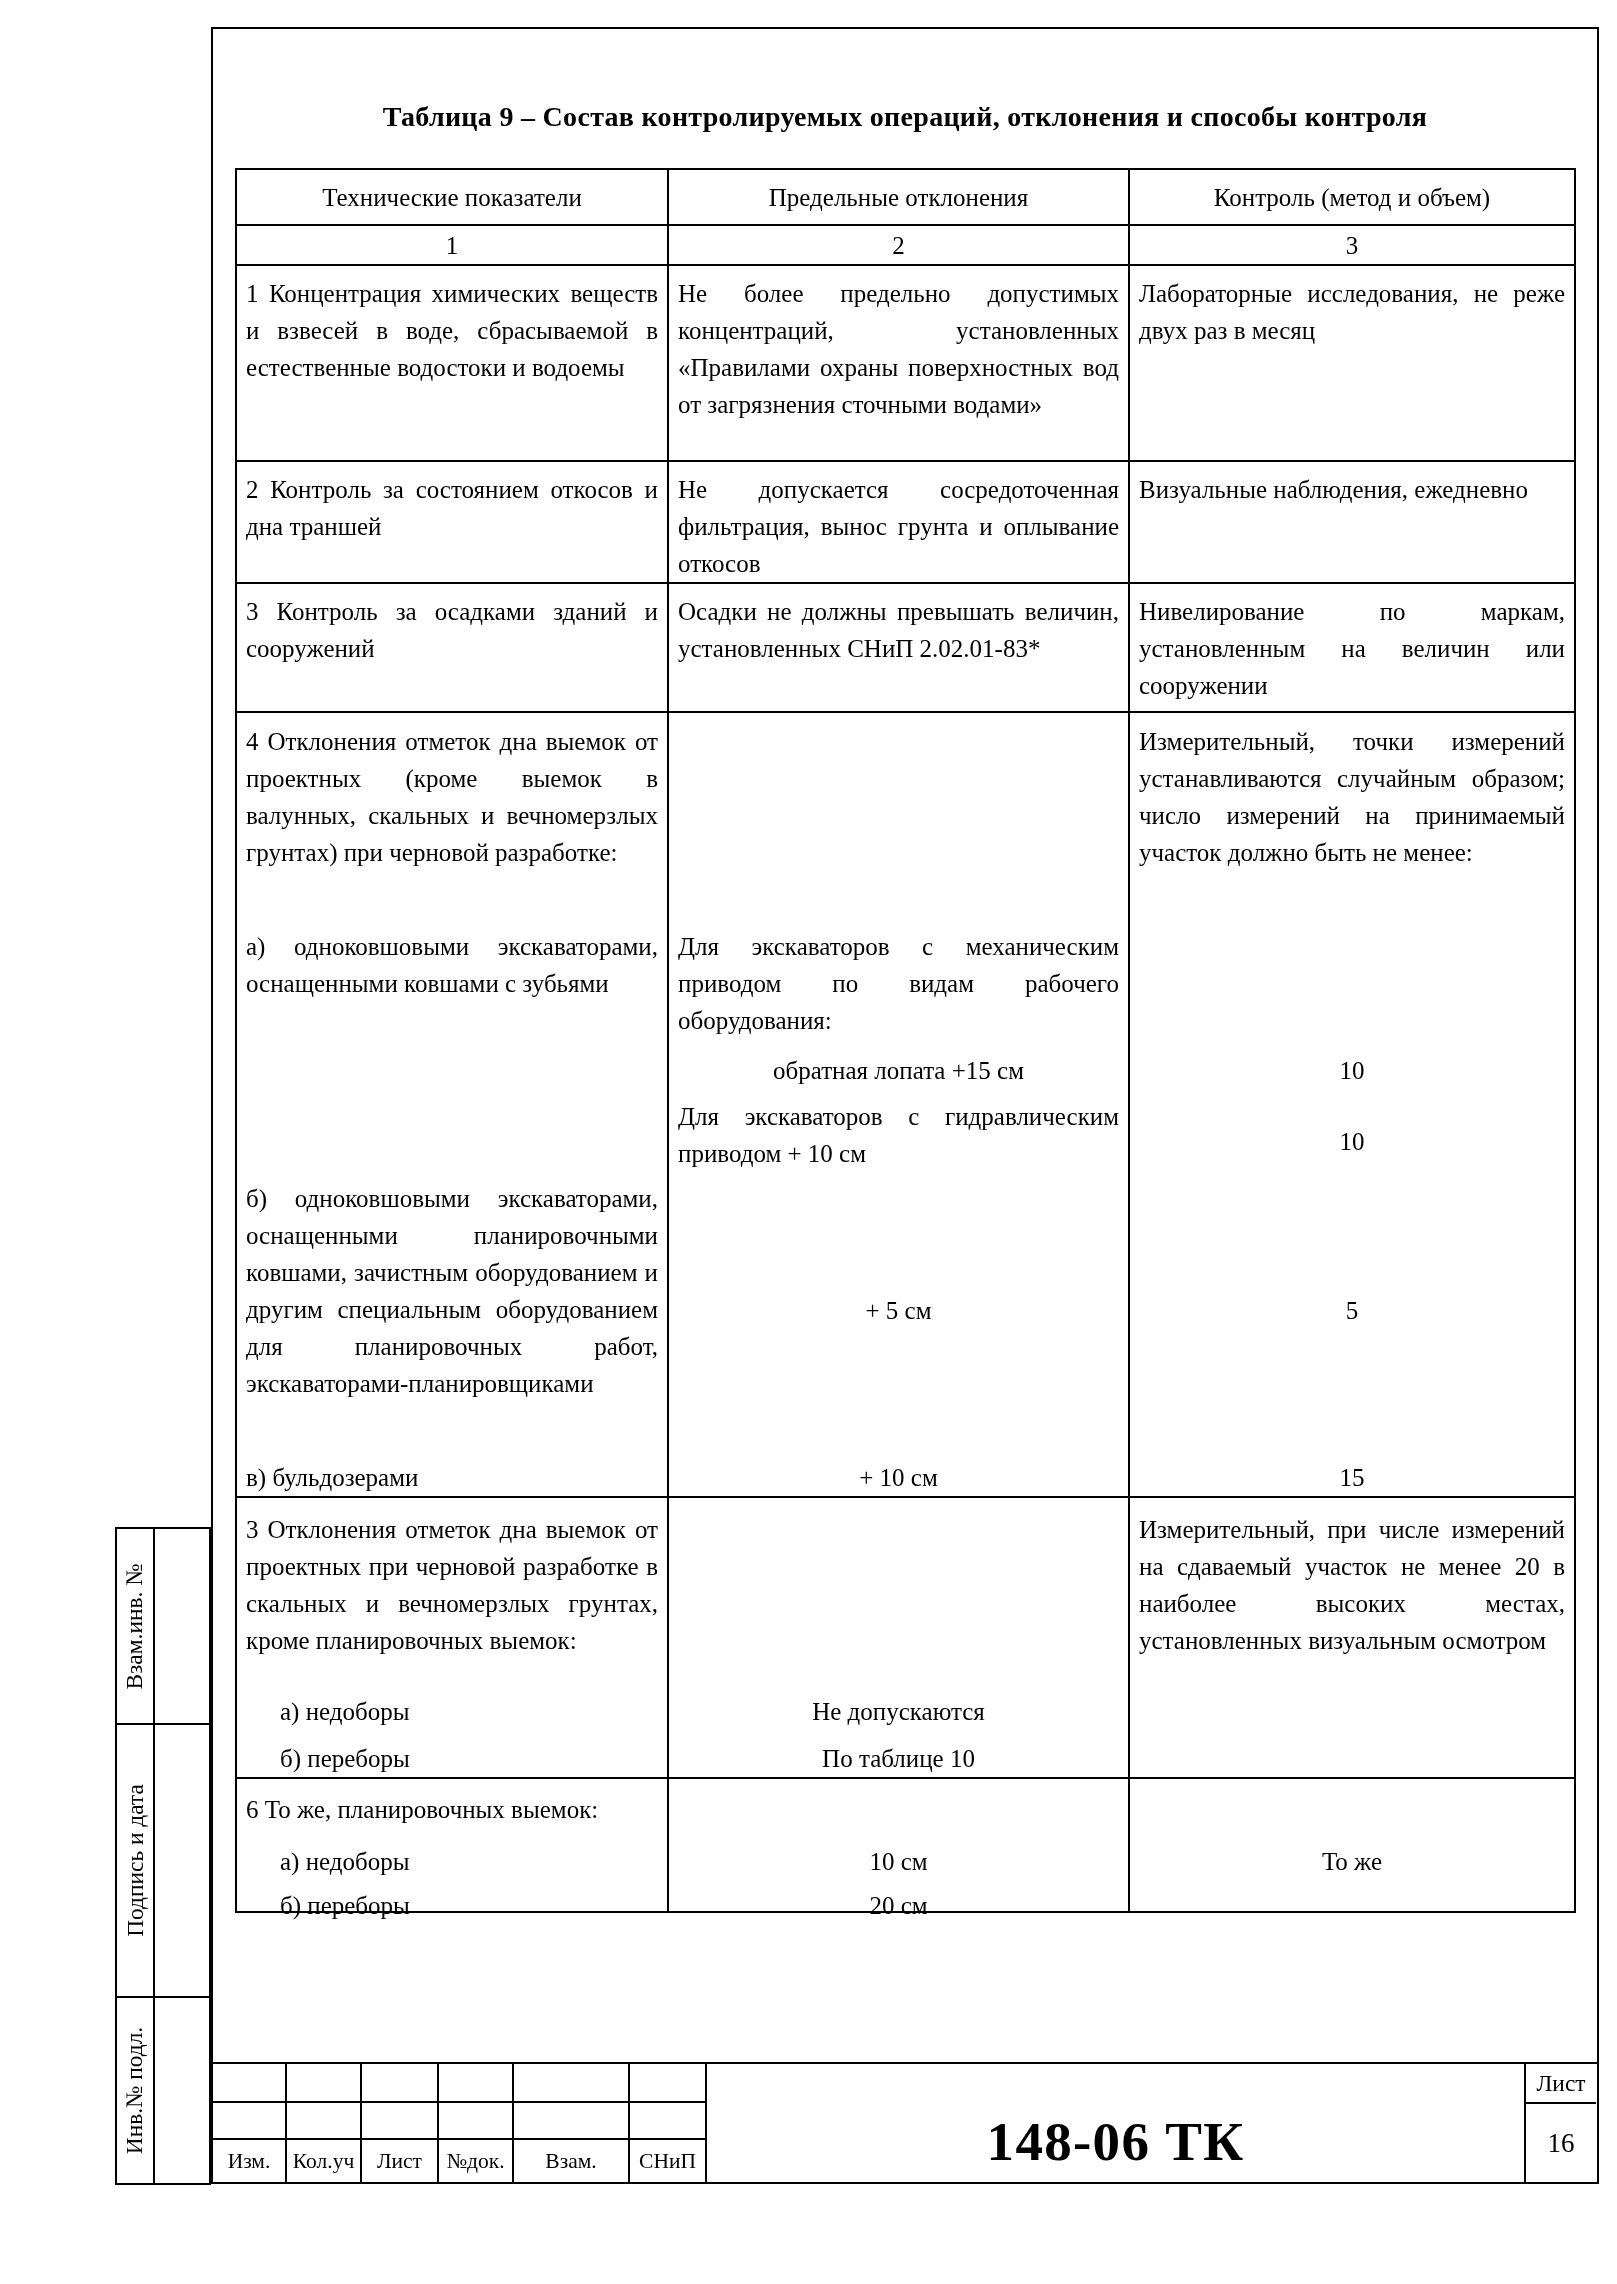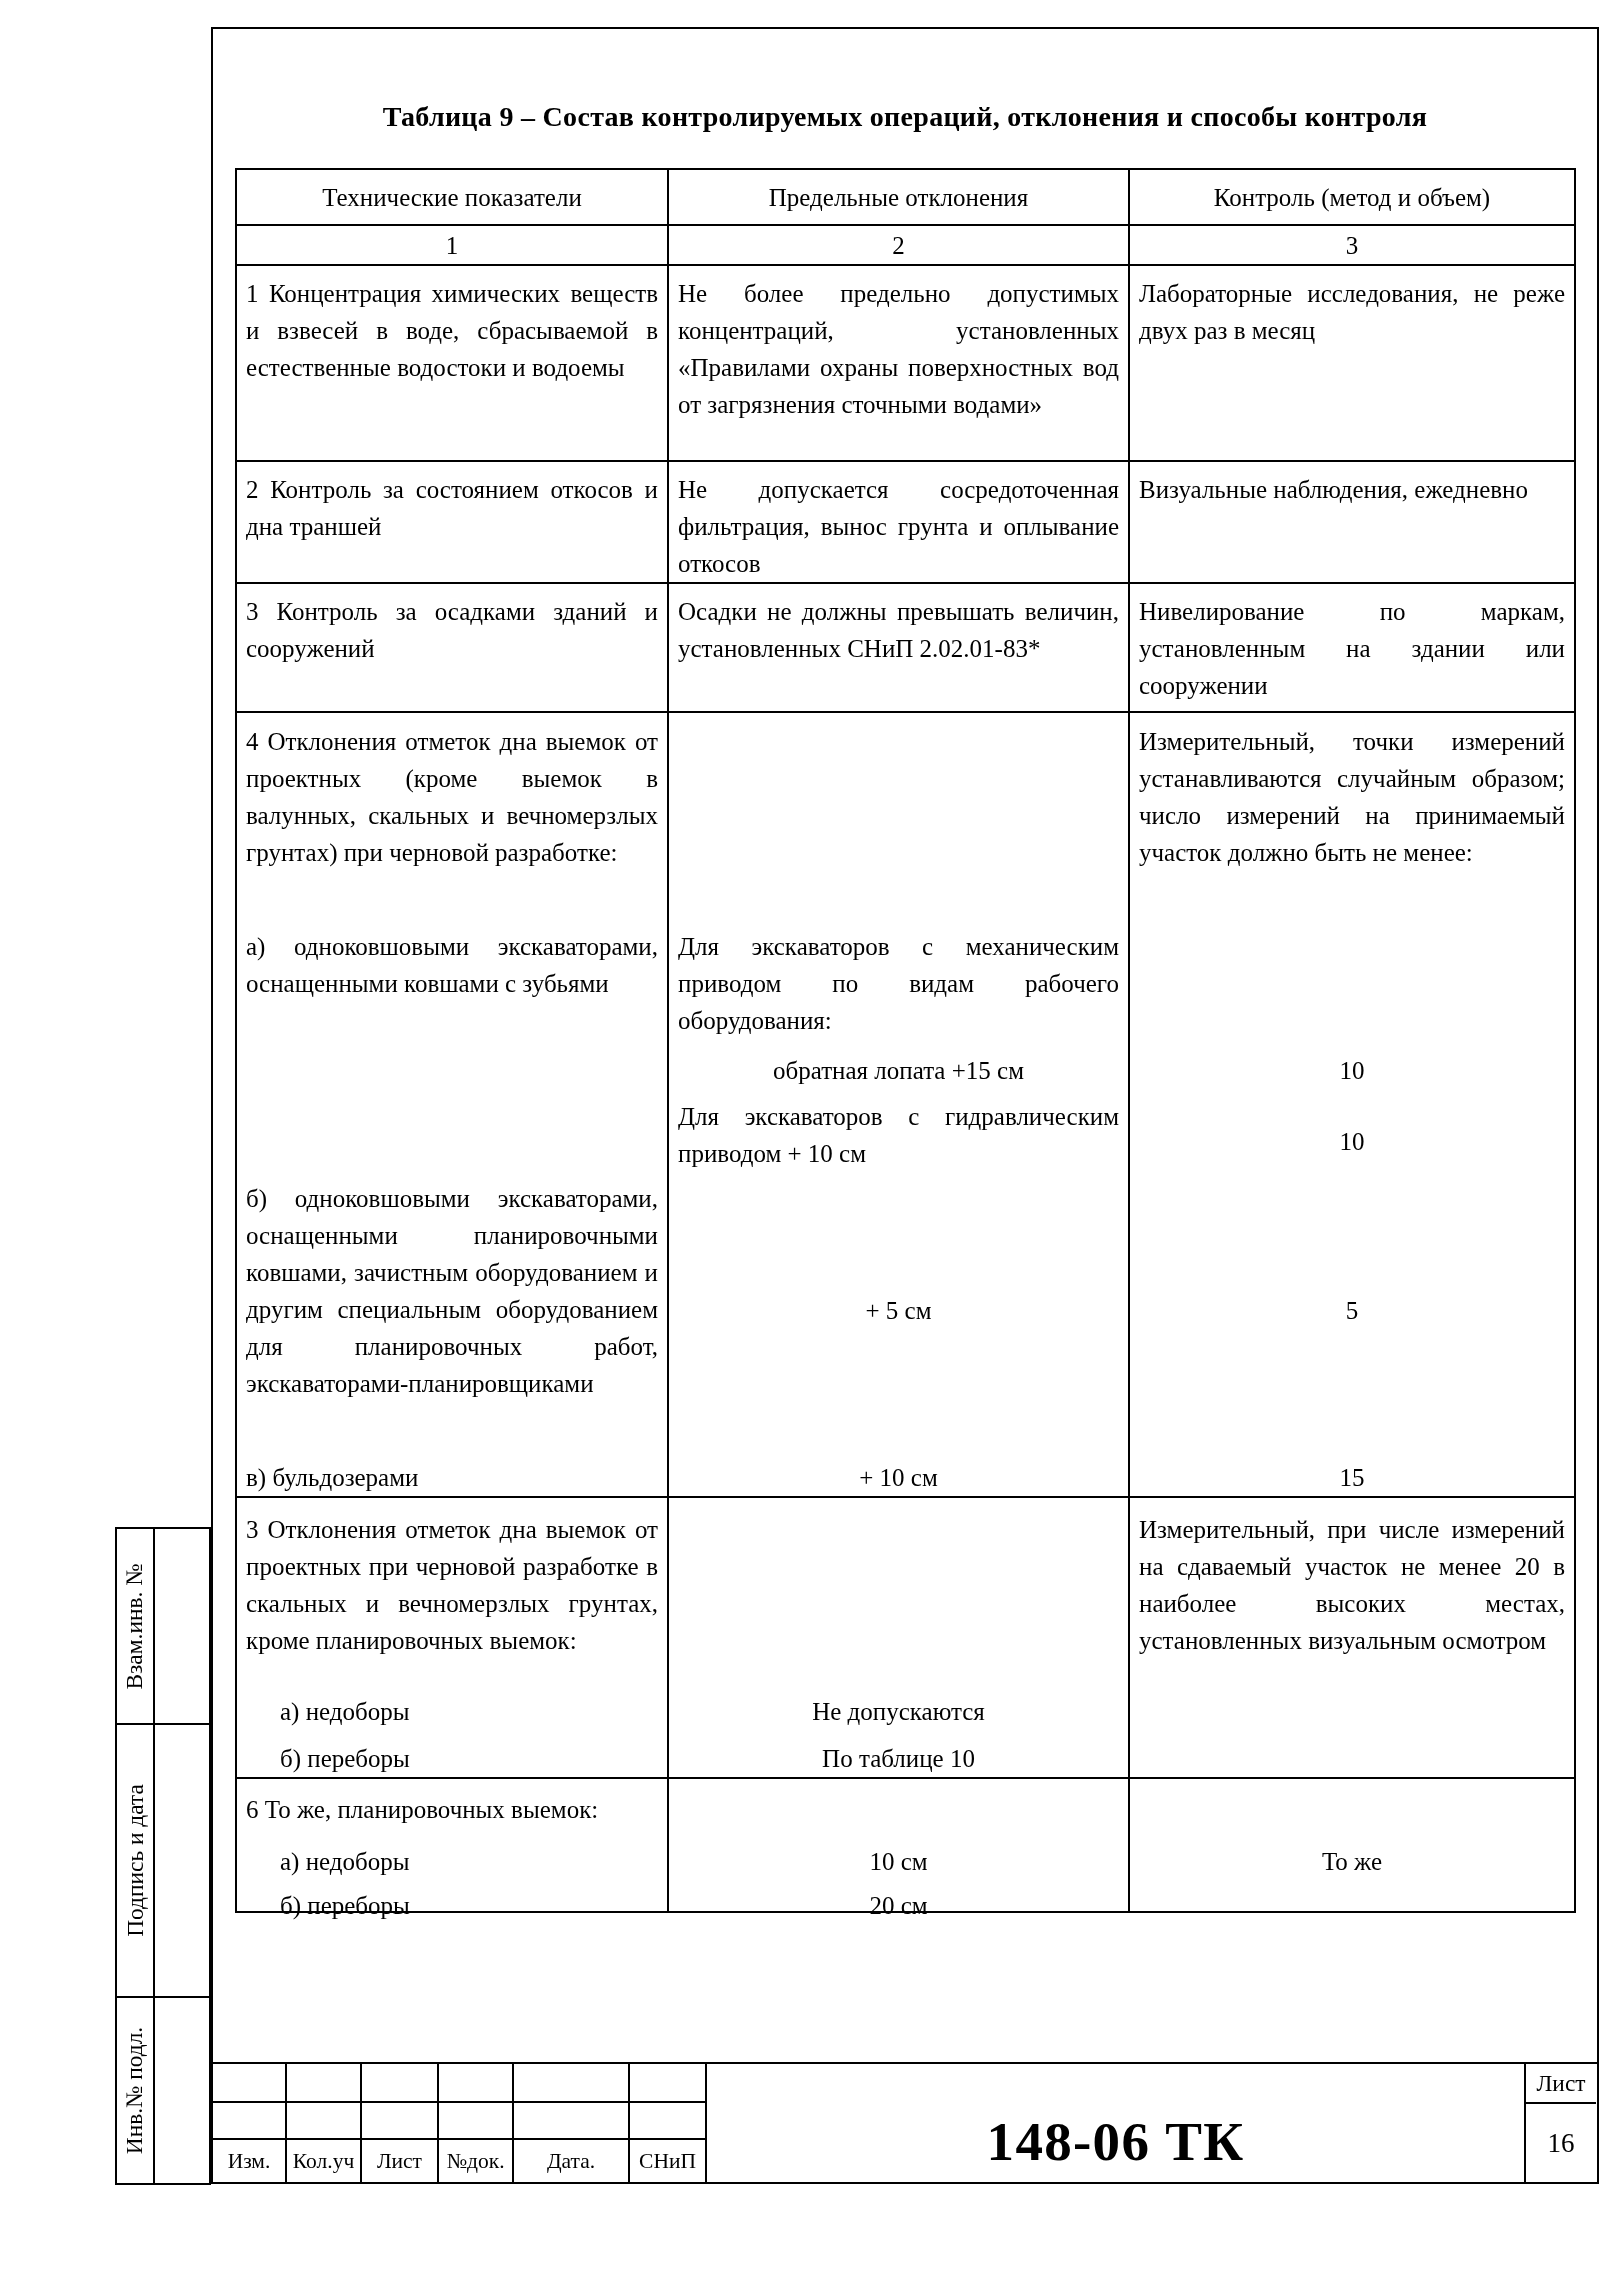--- a/index.html
+++ b/index.html
@@ -127,21 +127,21 @@
     </tr>
 
     <tr style="height:129px">
       <td>
             <div class="pad just">3 Контроль за осадками зданий и сооружений</div>
           </td>
       <td>
             <div class="pad just">Осадки не должны превышать величин, установленных СНиП 2.02.01-83*</div>
           </td>
       <td>
-            <div class="pad just">Нивелирование по маркам, установленным на здании или сооружении</div>
+            <div class="pad just">Нивелирование по маркам, установленным на величин или сооружении</div>
           </td>
     </tr>
 
     <tr style="height:785px">
       <td class="rel">
         <div class="abs just" style="top:10.4px">4 Отклонения отметок дна выемок от проектных (кроме выемок в валунных, скальных и вечномерзлых грунтах) при черновой разработке:</div>
         <div class="abs just" style="top:215px">а) одноковшовыми экскаваторами, оснащенными ковшами с зубьями</div>
         <div class="abs just" style="top:467px">б) одноковшовыми экскаваторами, оснащенными планировочными ковшами, зачистным оборудованием и другим специальным оборудованием для планировочных работ, экскаваторами-планировщиками</div>
         <div class="abs" style="top:746px">в) бульдозерами</div>
       </td>
@@ -219,21 +219,21 @@
       <div class="tb-cell"></div>
       <div class="tb-cell"></div>
       <div class="tb-cell"></div>
       <div class="tb-cell"></div>
       <div class="tb-cell"></div>
       <div class="tb-cell last-col"></div>
       <div class="tb-cell last-row tb-label">Изм.</div>
       <div class="tb-cell last-row tb-label">Кол.уч</div>
       <div class="tb-cell last-row tb-label">Лист</div>
       <div class="tb-cell last-row tb-label">№док.</div>
-      <div class="tb-cell last-row tb-label">Дата.</div>
+      <div class="tb-cell last-row tb-label">Взам.</div>
       <div class="tb-cell last-row last-col tb-label">СНиП</div>
     </div>
     <div class="tb-mid">
       <span class="tb-docnum">148-06 ТК</span>
     </div>
     <div class="tb-right">
       <div class="tb-sheet-label">Лист</div>
       <div class="tb-sheet-num">16</div>
     </div>
   </div>

